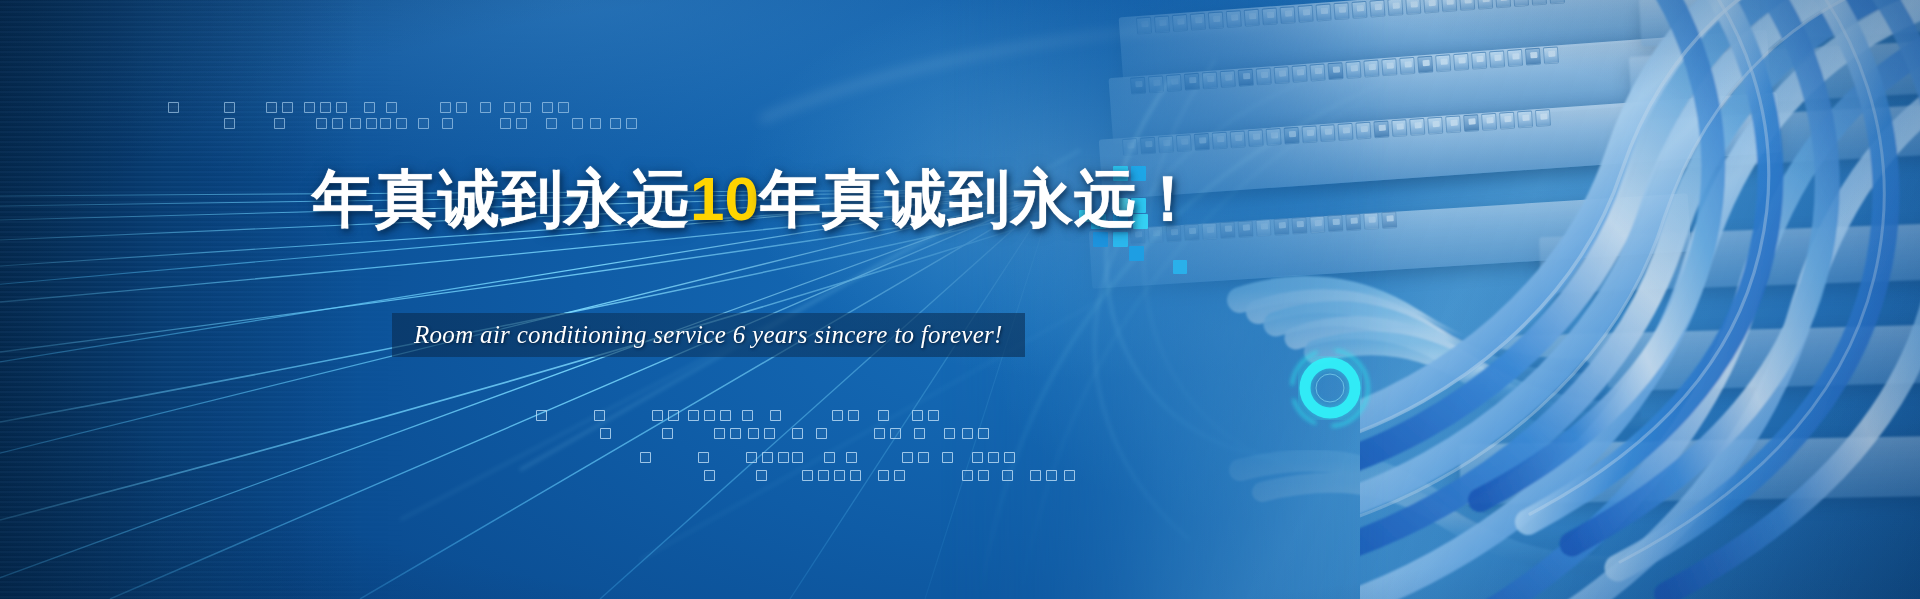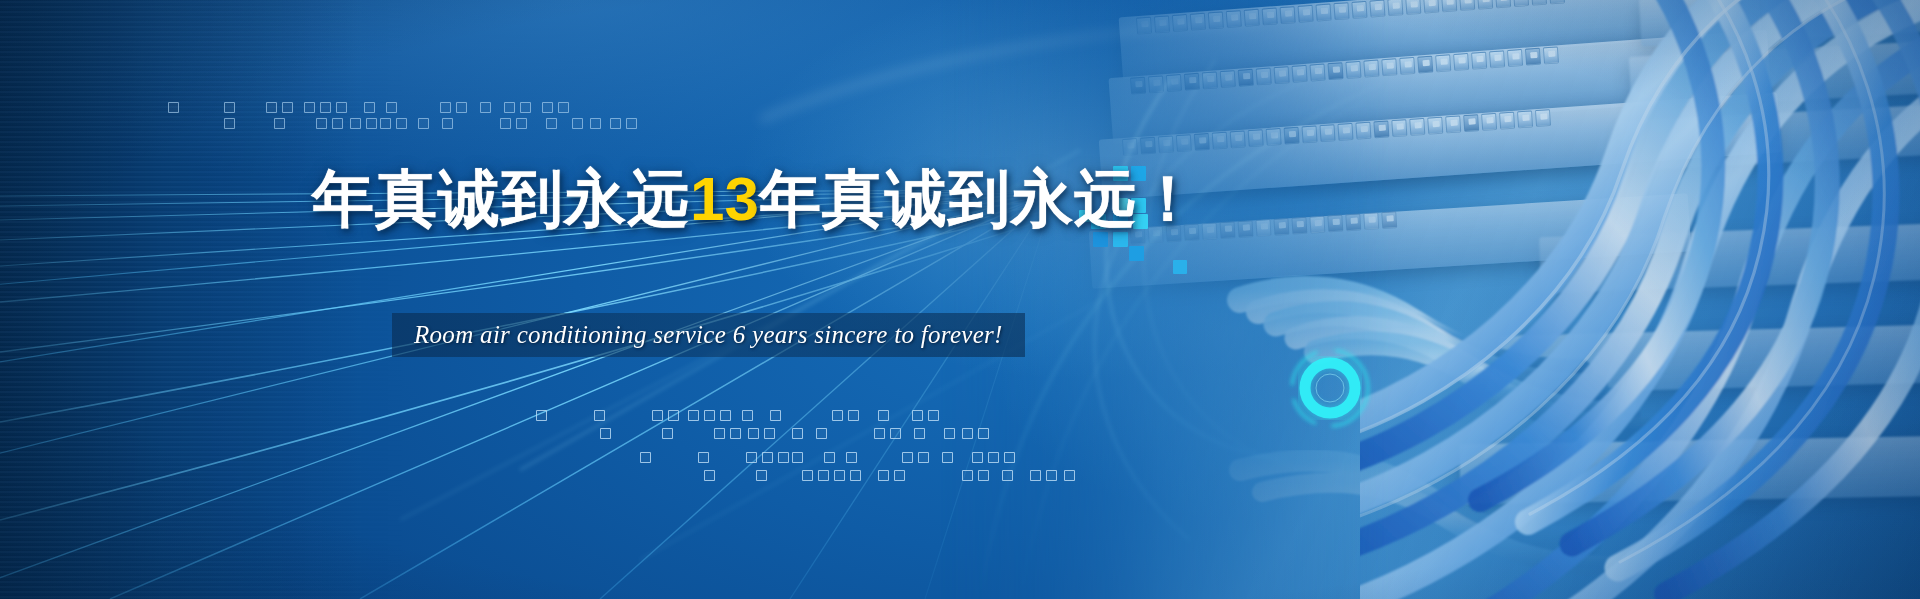--- a/index.html
+++ b/index.html
@@ -603,20 +603,20 @@
     <div class="dsq" style="left:442px; top:44px;"></div>
     <div class="dsq" style="left:458px; top:44px;"></div>
     <div class="dsq" style="left:474px; top:44px;"></div>
     <div class="dsq" style="left:472px; top:62px;"></div>
     <div class="dsq" style="left:500px; top:62px;"></div>
     <div class="dsq" style="left:516px; top:62px;"></div>
     <div class="dsq" style="left:534px; top:62px;"></div>
   </div>
 
   <div class="content">
-    <h1 class="headline"><span>年真诚到永远</span><span class="hl-num">13</span><span>年真诚到永远</span><span class="hl-bang">！</span></h1>
+    <h1 class="headline"><span>年真诚到永远</span><span class="hl-num">10</span><span>年真诚到永远</span><span class="hl-bang">！</span></h1>
 
     <div class="subtitle-bar">
       <span class="subtitle">Room air conditioning service 6 years sincere to forever!</span>
     </div>
   </div>
 
 </div>
 
 </body></html>

